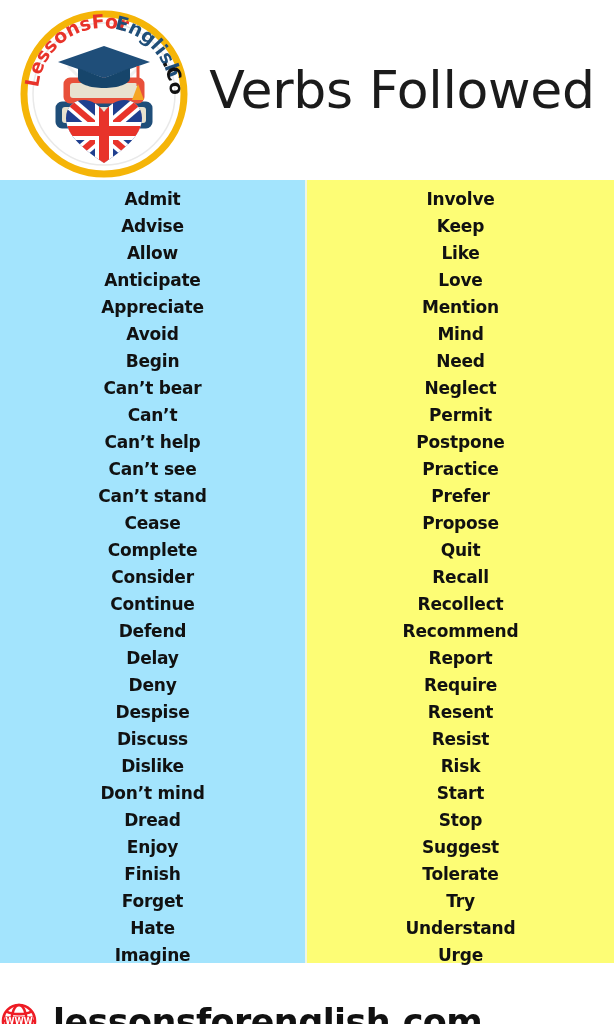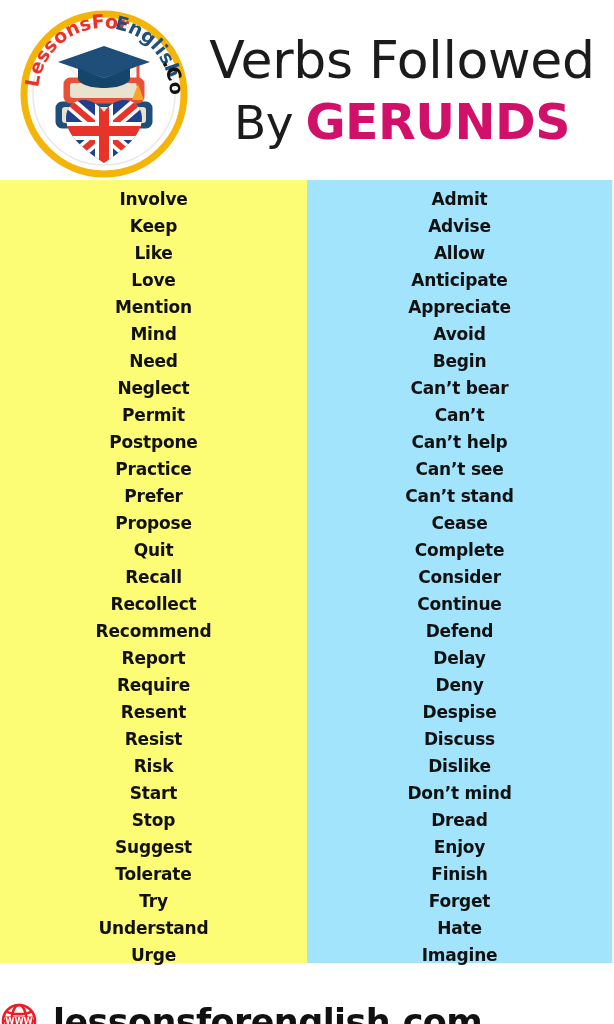--- a/index.html
+++ b/index.html
@@ -212,27 +212,55 @@
           <rect x="44" y="114" width="84" height="18" fill="#ffffff"></rect>
           <rect x="77" y="88" width="18" height="72" fill="#ffffff"></rect>
           <rect x="44" y="118" width="84" height="10" fill="#e8332a"></rect>
           <rect x="81" y="88" width="10" height="72" fill="#e8332a"></rect>
         </g>
       </svg>
     </div>
 
     <div class="title-block">
       <div class="title-line1">Verbs Followed</div>
-      <div class="title-line2">
-        <span class="title-by">By</span><span class="title-gerunds">GERUNDS</span>
-      </div>
     </div>
   </div>
 
   <div class="columns">
+    <div class="col col-left" id="col-left" style="background: rgb(163, 228, 253);">
+        <div class="verb">Admit</div>
+        <div class="verb">Advise</div>
+        <div class="verb">Allow</div>
+        <div class="verb">Anticipate</div>
+        <div class="verb">Appreciate</div>
+        <div class="verb">Avoid</div>
+        <div class="verb">Begin</div>
+        <div class="verb">Can’t bear</div>
+        <div class="verb">Can’t</div>
+        <div class="verb">Can’t help</div>
+        <div class="verb">Can’t see</div>
+        <div class="verb">Can’t stand</div>
+        <div class="verb">Cease</div>
+        <div class="verb">Complete</div>
+        <div class="verb">Consider</div>
+        <div class="verb">Continue</div>
+        <div class="verb">Defend</div>
+        <div class="verb">Delay</div>
+        <div class="verb">Deny</div>
+        <div class="verb">Despise</div>
+        <div class="verb">Discuss</div>
+        <div class="verb">Dislike</div>
+        <div class="verb">Don’t mind</div>
+        <div class="verb">Dread</div>
+        <div class="verb">Enjoy</div>
+        <div class="verb">Finish</div>
+        <div class="verb">Forget</div>
+        <div class="verb">Hate</div>
+        <div class="verb">Imagine</div>
+      </div>
     <div class="col col-right" id="col-right" style="background: rgb(253, 253, 117);">
         <div class="verb">Involve</div>
         <div class="verb">Keep</div>
         <div class="verb">Like</div>
         <div class="verb">Love</div>
         <div class="verb">Mention</div>
         <div class="verb">Mind</div>
         <div class="verb">Need</div>
         <div class="verb">Neglect</div>
         <div class="verb">Permit</div>
@@ -250,51 +278,20 @@
         <div class="verb">Resist</div>
         <div class="verb">Risk</div>
         <div class="verb">Start</div>
         <div class="verb">Stop</div>
         <div class="verb">Suggest</div>
         <div class="verb">Tolerate</div>
         <div class="verb">Try</div>
         <div class="verb">Understand</div>
         <div class="verb">Urge</div>
       </div>
-    <div class="col col-left" id="col-left" style="background: rgb(163, 228, 253);">
-        <div class="verb">Admit</div>
-        <div class="verb">Advise</div>
-        <div class="verb">Allow</div>
-        <div class="verb">Anticipate</div>
-        <div class="verb">Appreciate</div>
-        <div class="verb">Avoid</div>
-        <div class="verb">Begin</div>
-        <div class="verb">Can’t bear</div>
-        <div class="verb">Can’t</div>
-        <div class="verb">Can’t help</div>
-        <div class="verb">Can’t see</div>
-        <div class="verb">Can’t stand</div>
-        <div class="verb">Cease</div>
-        <div class="verb">Complete</div>
-        <div class="verb">Consider</div>
-        <div class="verb">Continue</div>
-        <div class="verb">Defend</div>
-        <div class="verb">Delay</div>
-        <div class="verb">Deny</div>
-        <div class="verb">Despise</div>
-        <div class="verb">Discuss</div>
-        <div class="verb">Dislike</div>
-        <div class="verb">Don’t mind</div>
-        <div class="verb">Dread</div>
-        <div class="verb">Enjoy</div>
-        <div class="verb">Finish</div>
-        <div class="verb">Forget</div>
-        <div class="verb">Hate</div>
-        <div class="verb">Imagine</div>
-      </div>
   </div>
 
   <div class="footer">
     <div class="footer-inner">
       <span>
         <svg class="globe-icon" viewBox="0 0 40 40" xmlns="http://www.w3.org/2000/svg">
           <g fill="none" stroke="#ee1b24" stroke-width="2.6">
             <circle cx="19" cy="19" r="16"></circle>
             <ellipse cx="19" cy="19" rx="7.5" ry="16"></ellipse>
             <line x1="3" y1="19" x2="35" y2="19"></line>

